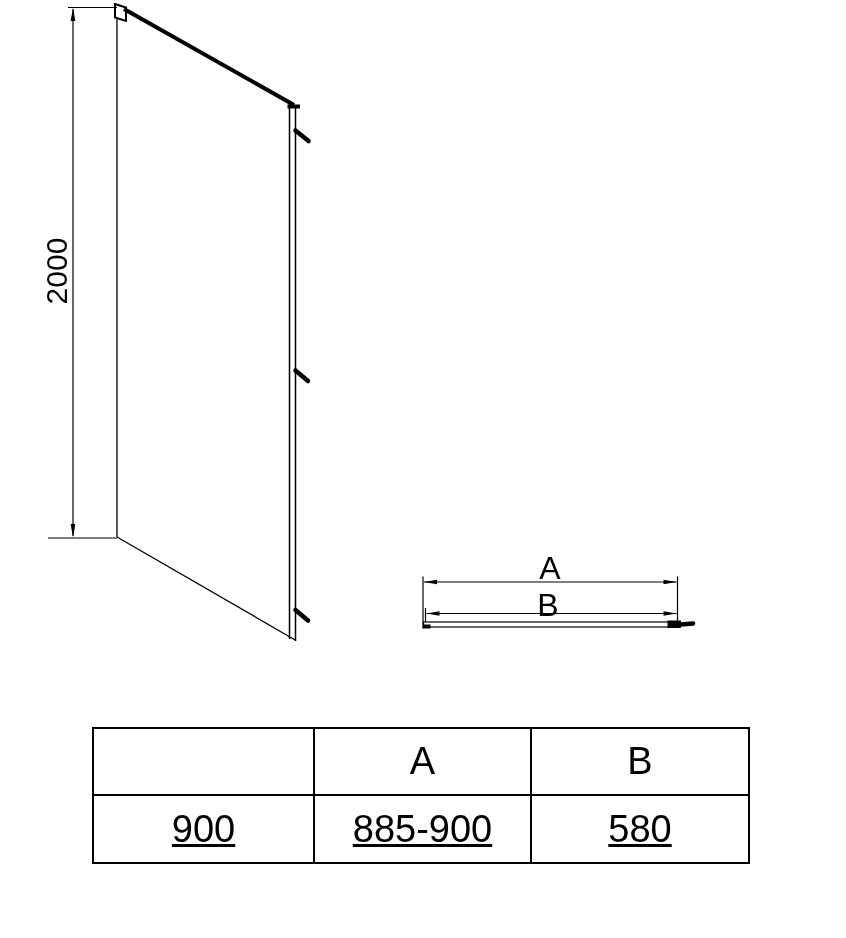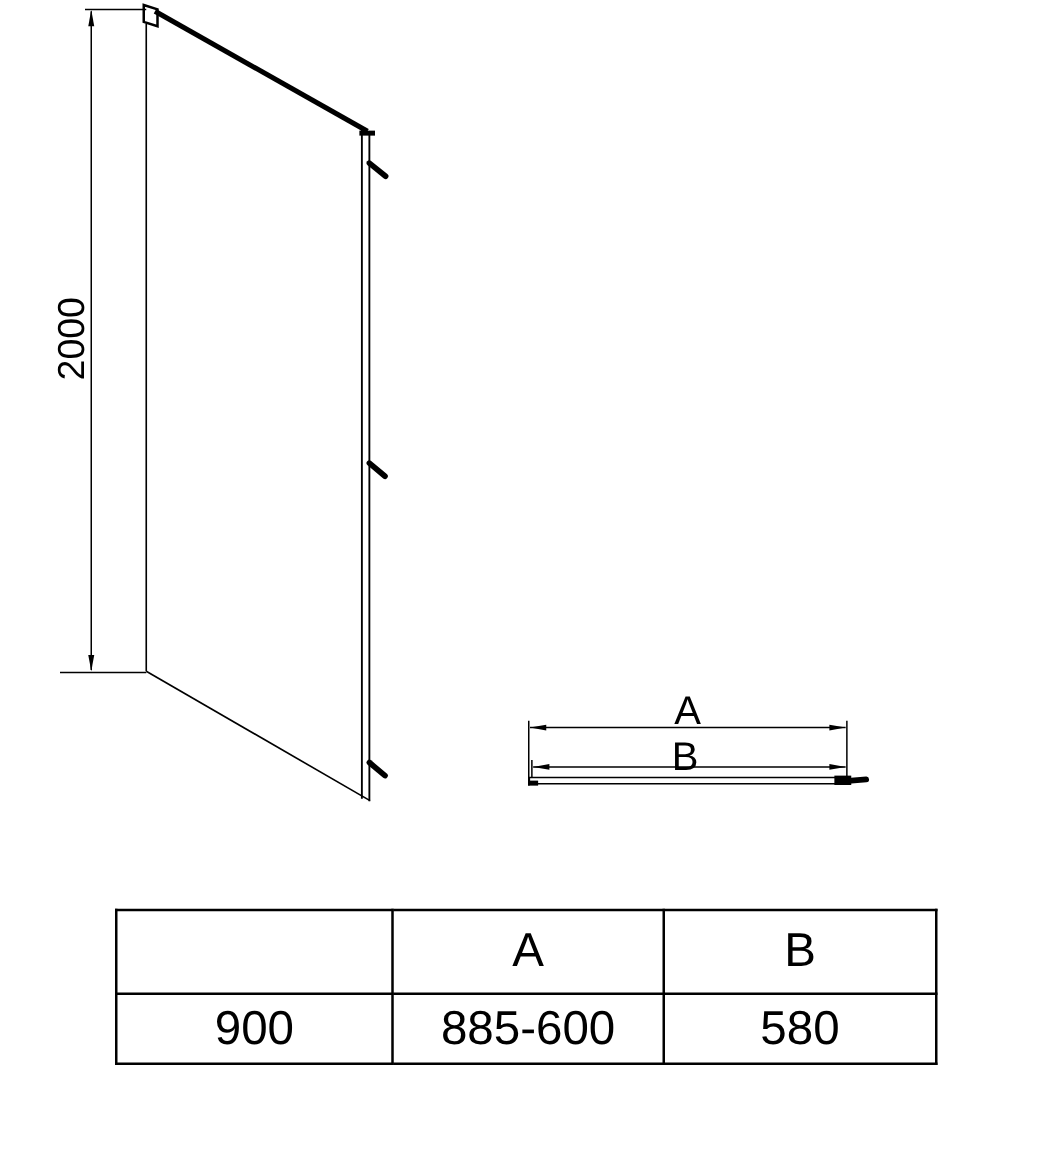--- a/index.html
+++ b/index.html
@@ -28,21 +28,21 @@
     vertical-align:middle;
     font-family:"Liberation Sans", sans-serif;
     font-size:38px;
     font-weight:normal;
     color:#000000;
     padding:0;
     background:#ffffff;
   }
   tr.hdr-row{height:67px;}
   tr.data-row-1{height:69px;}
-  tr.data-row-2{height:56px;}
+  tr.data-row-2{height:68px;text-decoration:underline;}
 </style>
 </head>
 <body>
 
 <div class="screen">
 
   <svg class="drawing-svg" width="846" height="938" viewBox="0 0 846 938">
 
     <g stroke="#000000" fill="none">
 
@@ -106,19 +106,19 @@
     <thead>
       <tr class="hdr-row">
         <th></th>
         <th>A</th>
         <th>B</th>
       </tr>
     </thead>
     <tbody>
       <tr class="data-row-2">
         <td>900</td>
-        <td>885-600</td>
+        <td>885-900</td>
         <td>580</td>
       </tr>
     </tbody>
   </table>
 
 </div>
 
 </body></html>

